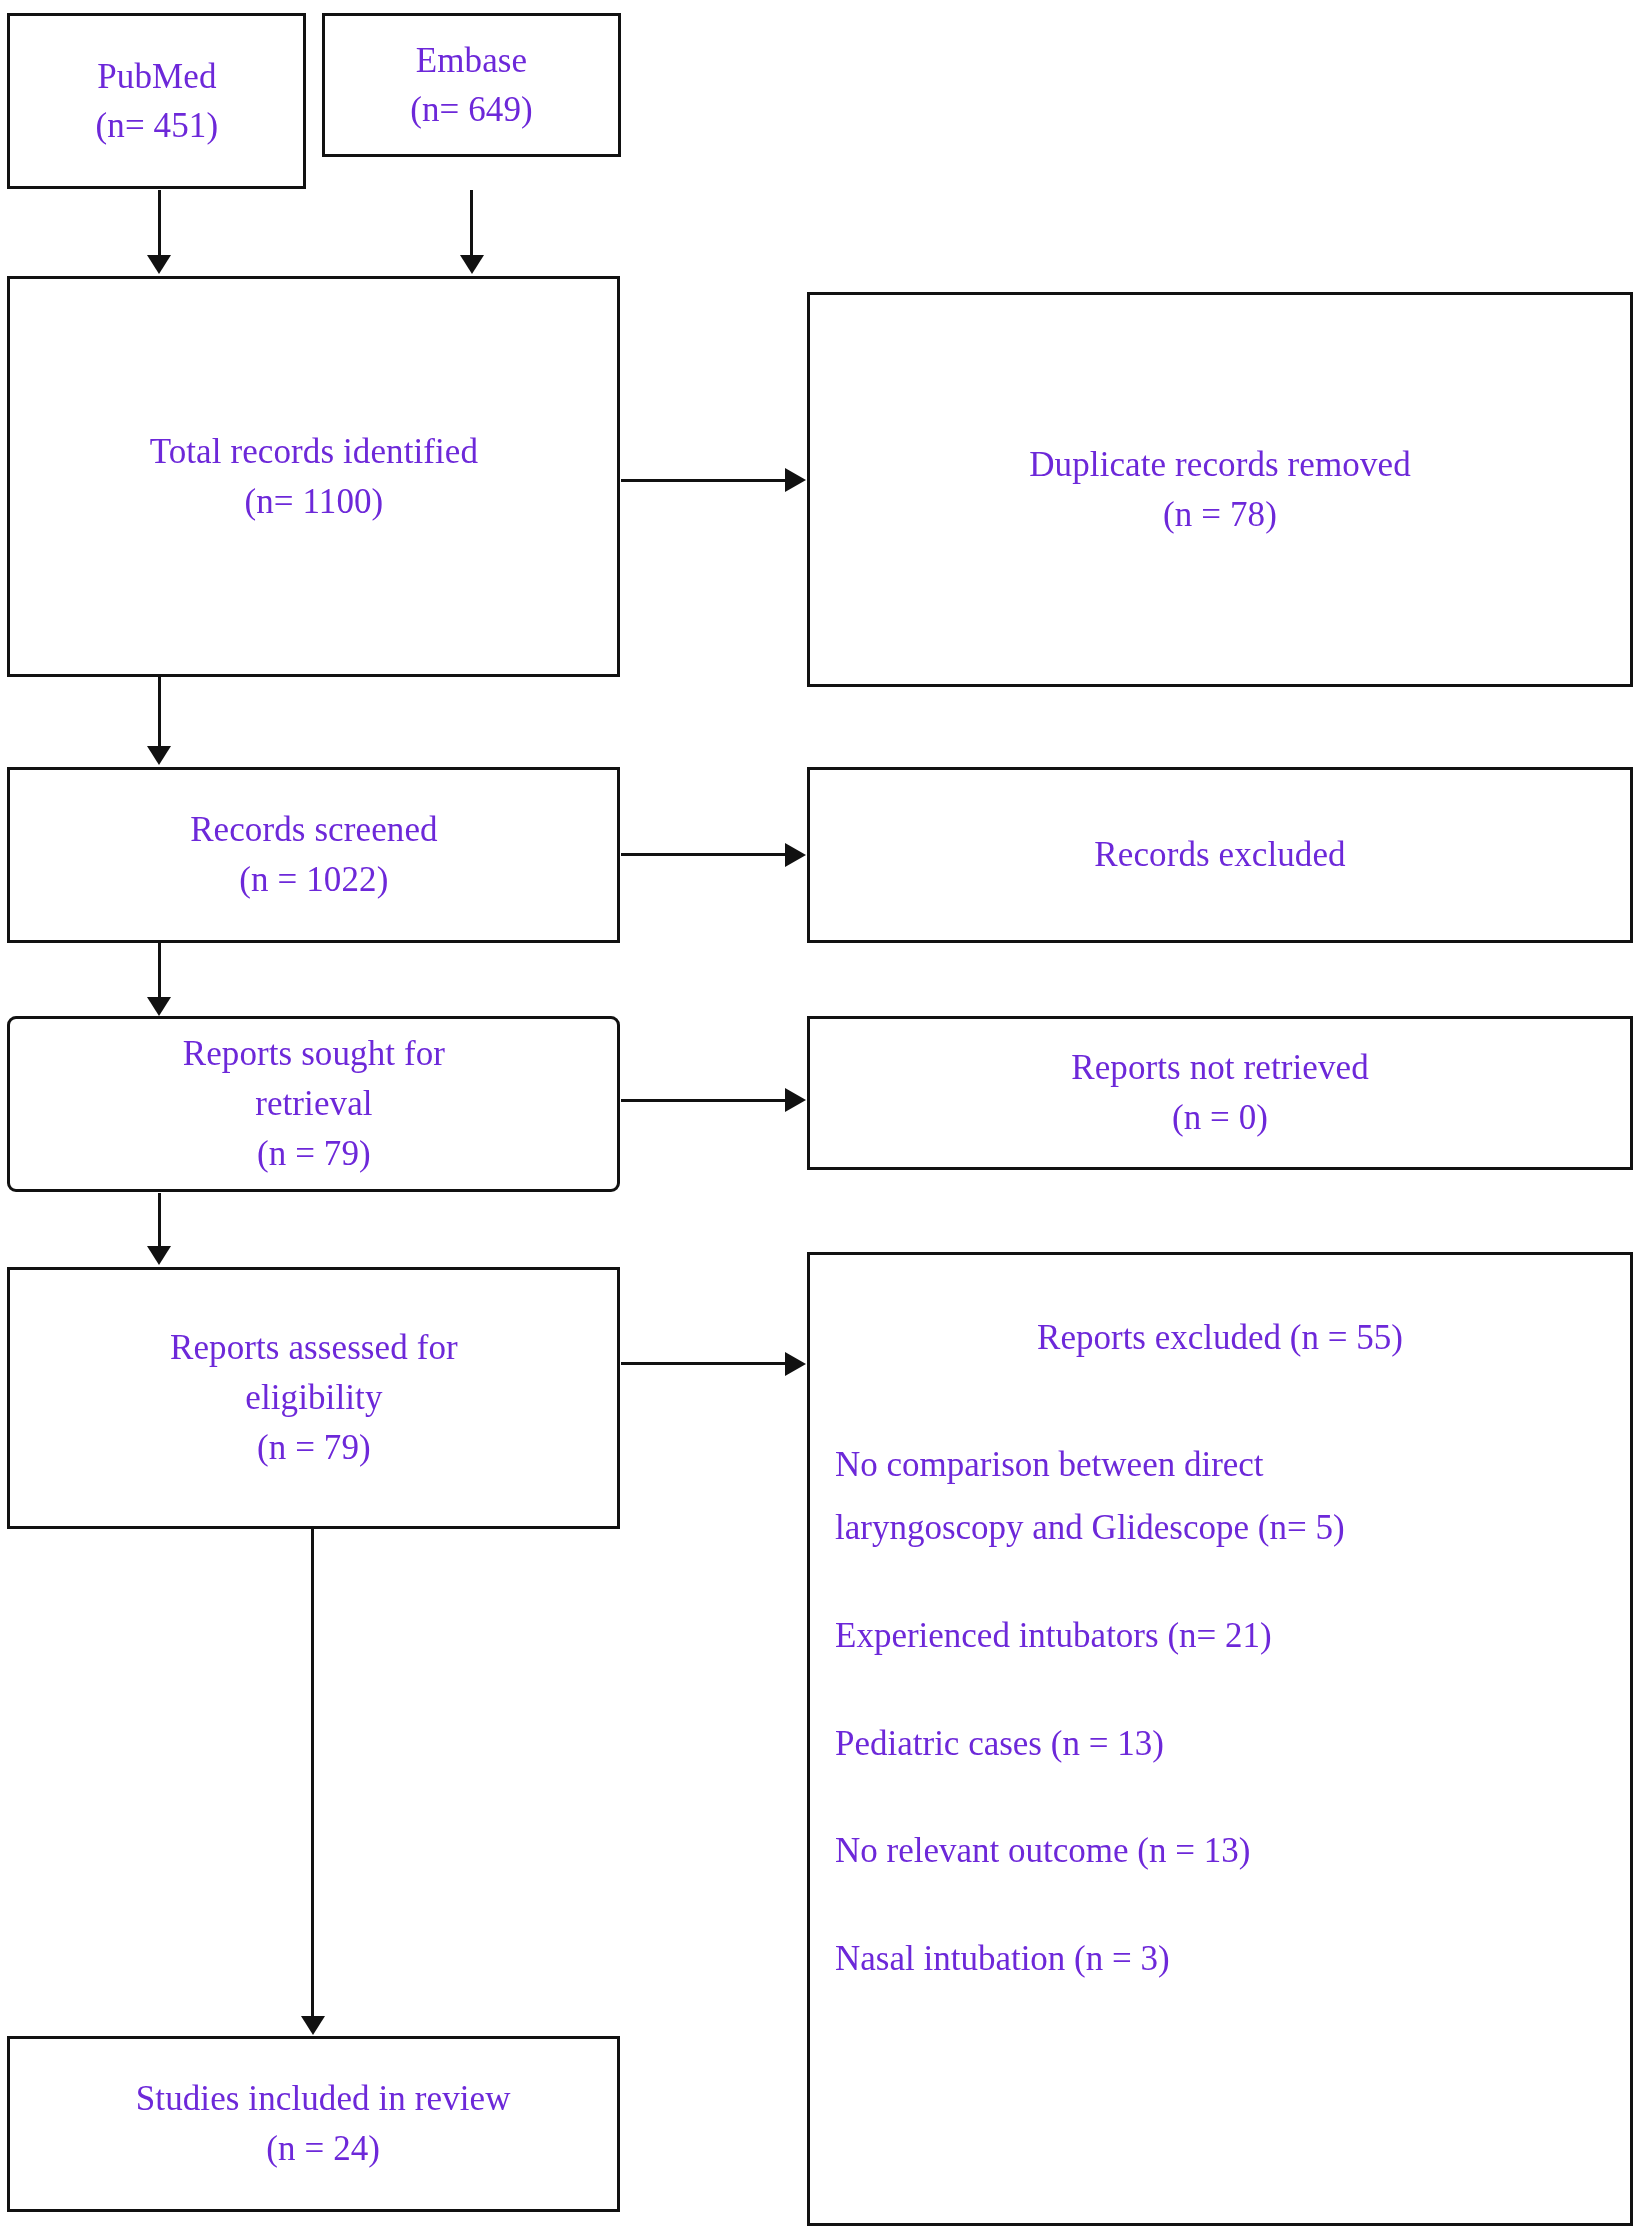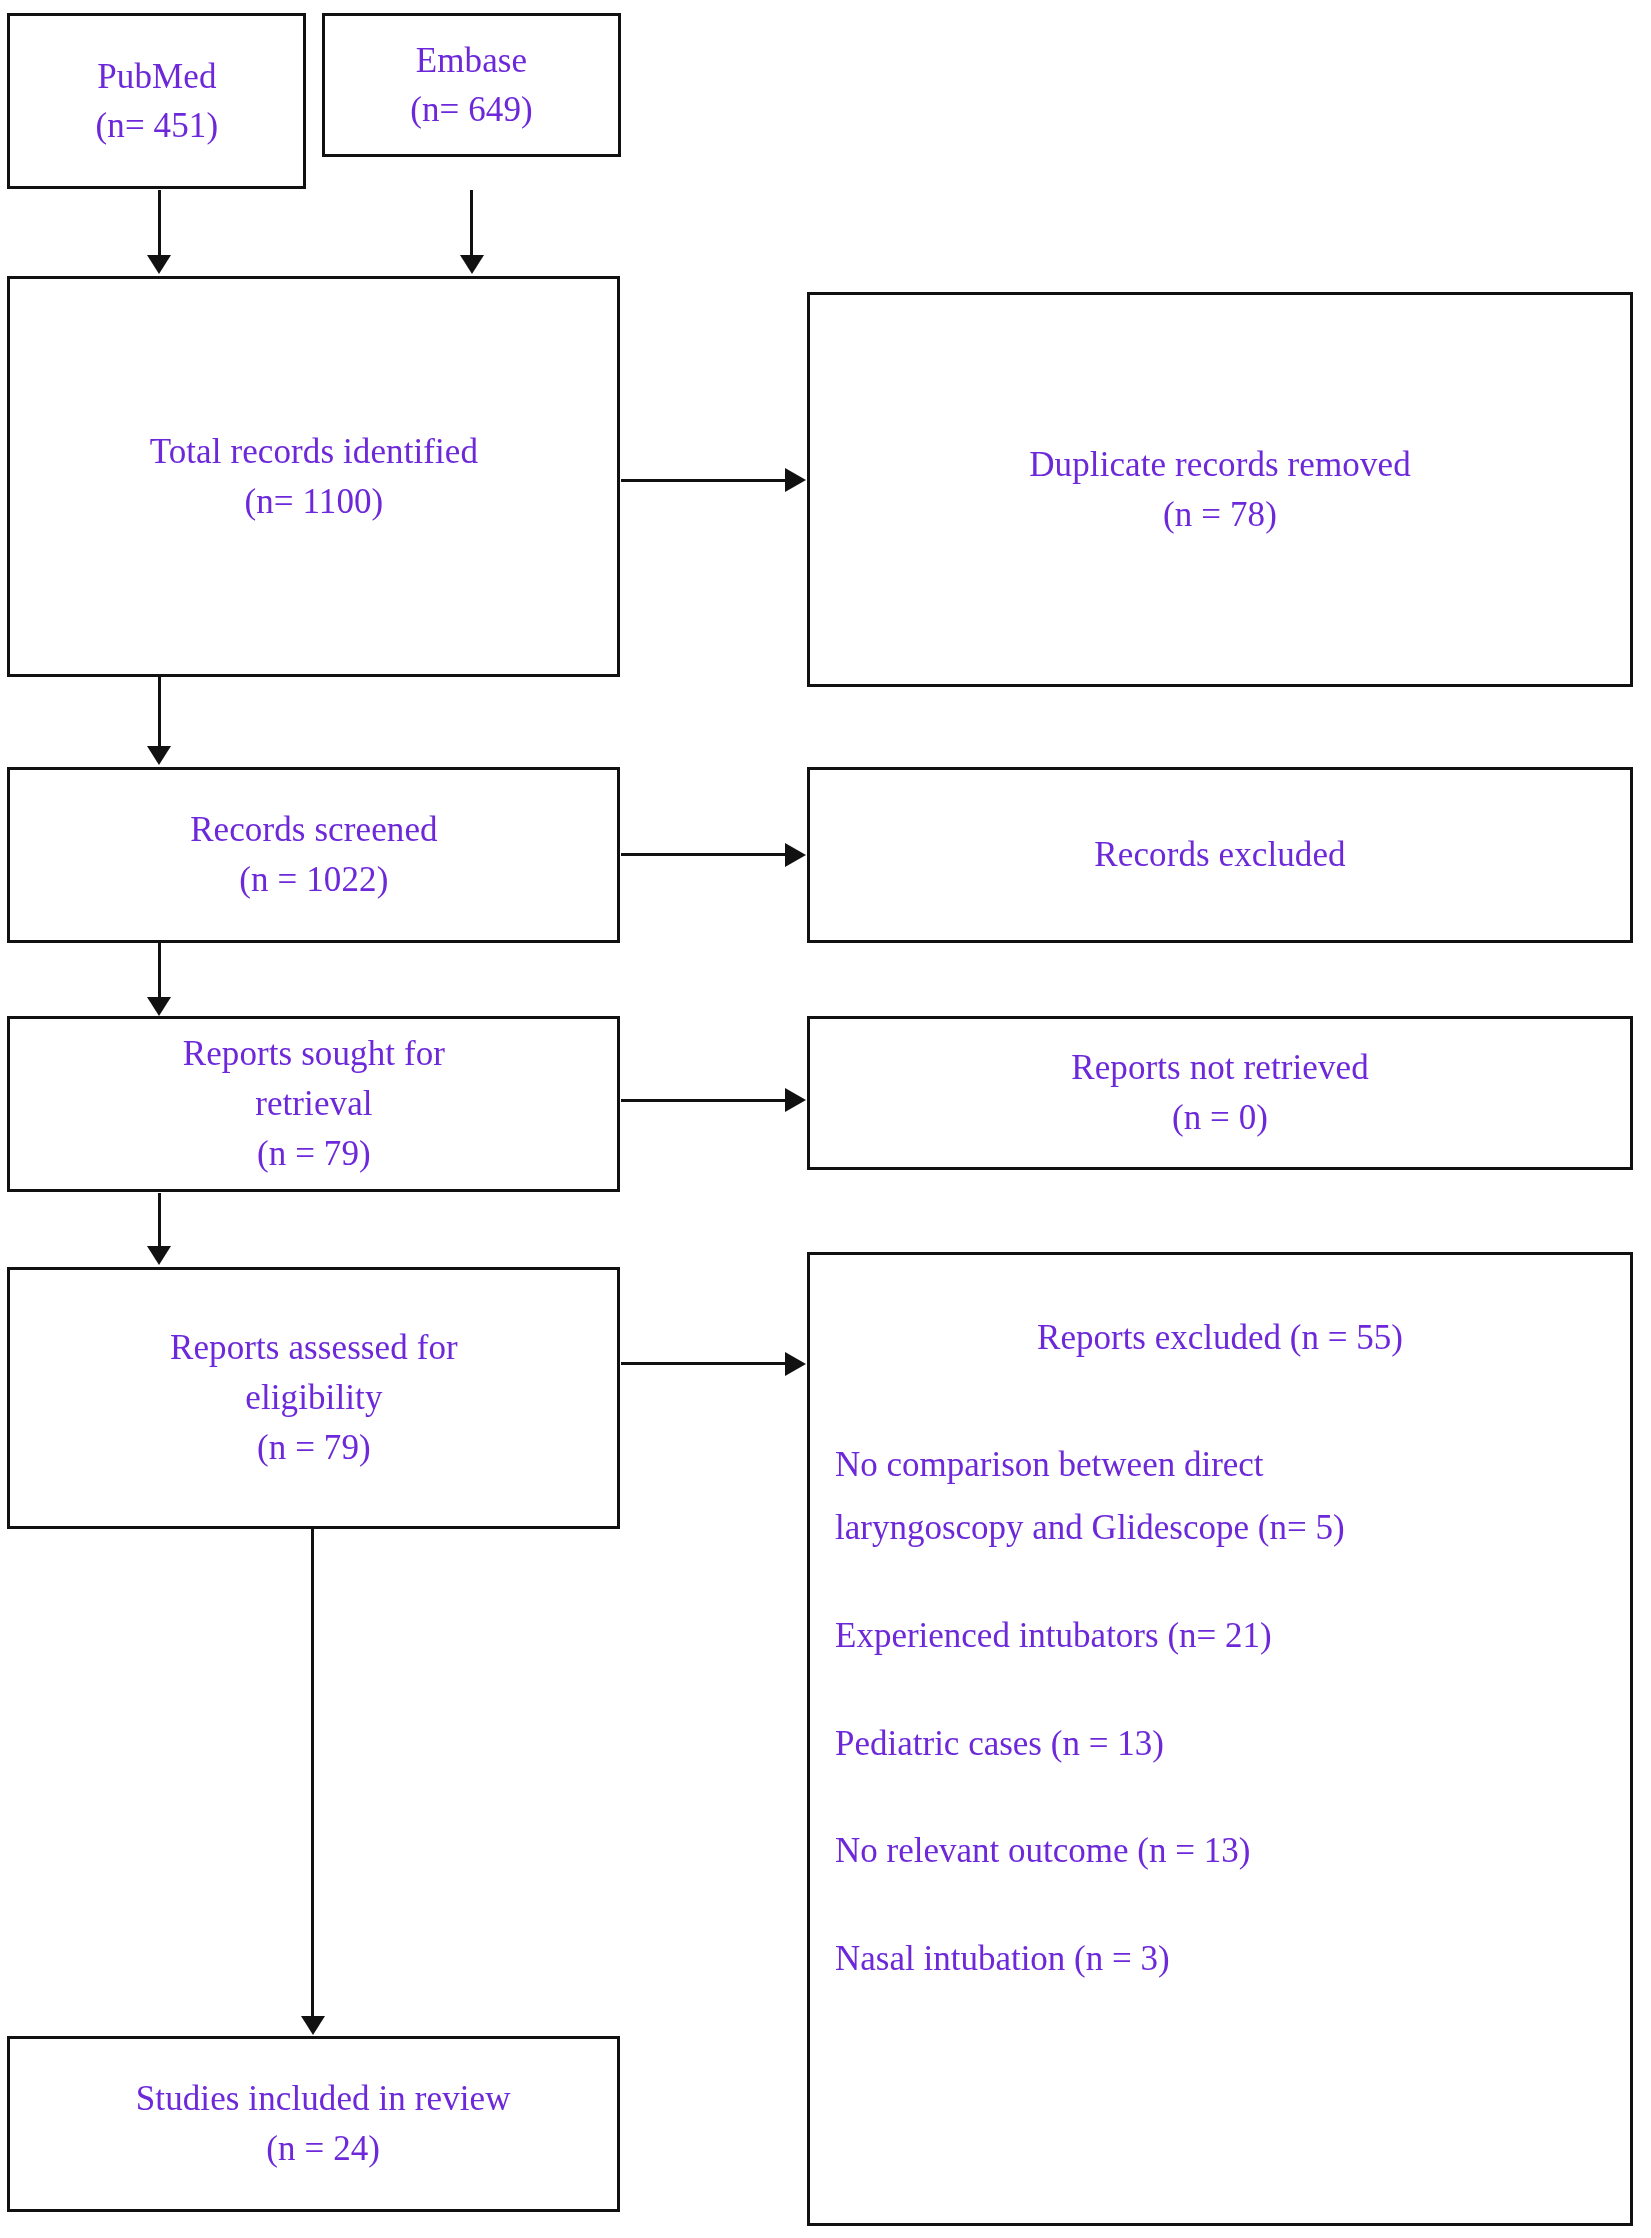--- a/index.html
+++ b/index.html
@@ -133,21 +133,21 @@
   <div class="node" style="left:807px; top:767px; width:826px; height:176px;">
     <span class="line">Records excluded</span>
   </div>
 
   <div class="hline" style="left:621px; top:853px; width:167px;"></div>
   <div class="arrow-right" style="left:785px; top:843px;"></div>
 
   <div class="vline" style="left:158px; top:942px; height:56px;"></div>
   <div class="arrow-down" style="left:147px; top:997px;"></div>
 
-  <div class="node" style="left:7.4px; top:1016px; width:613px; height:176px;">
+  <div class="node" style="left:7.4px; top:1016px; width:613px; height:176px;border-radius:9px;">
     <span class="line">Reports sought for</span>
     <span class="line">retrieval</span>
     <span class="line">(n = 79)</span>
   </div>
 
   <div class="node" style="left:807px; top:1016px; width:826px; height:154px;">
     <span class="line">Reports not retrieved</span>
     <span class="line">(n = 0)</span>
   </div>
 

